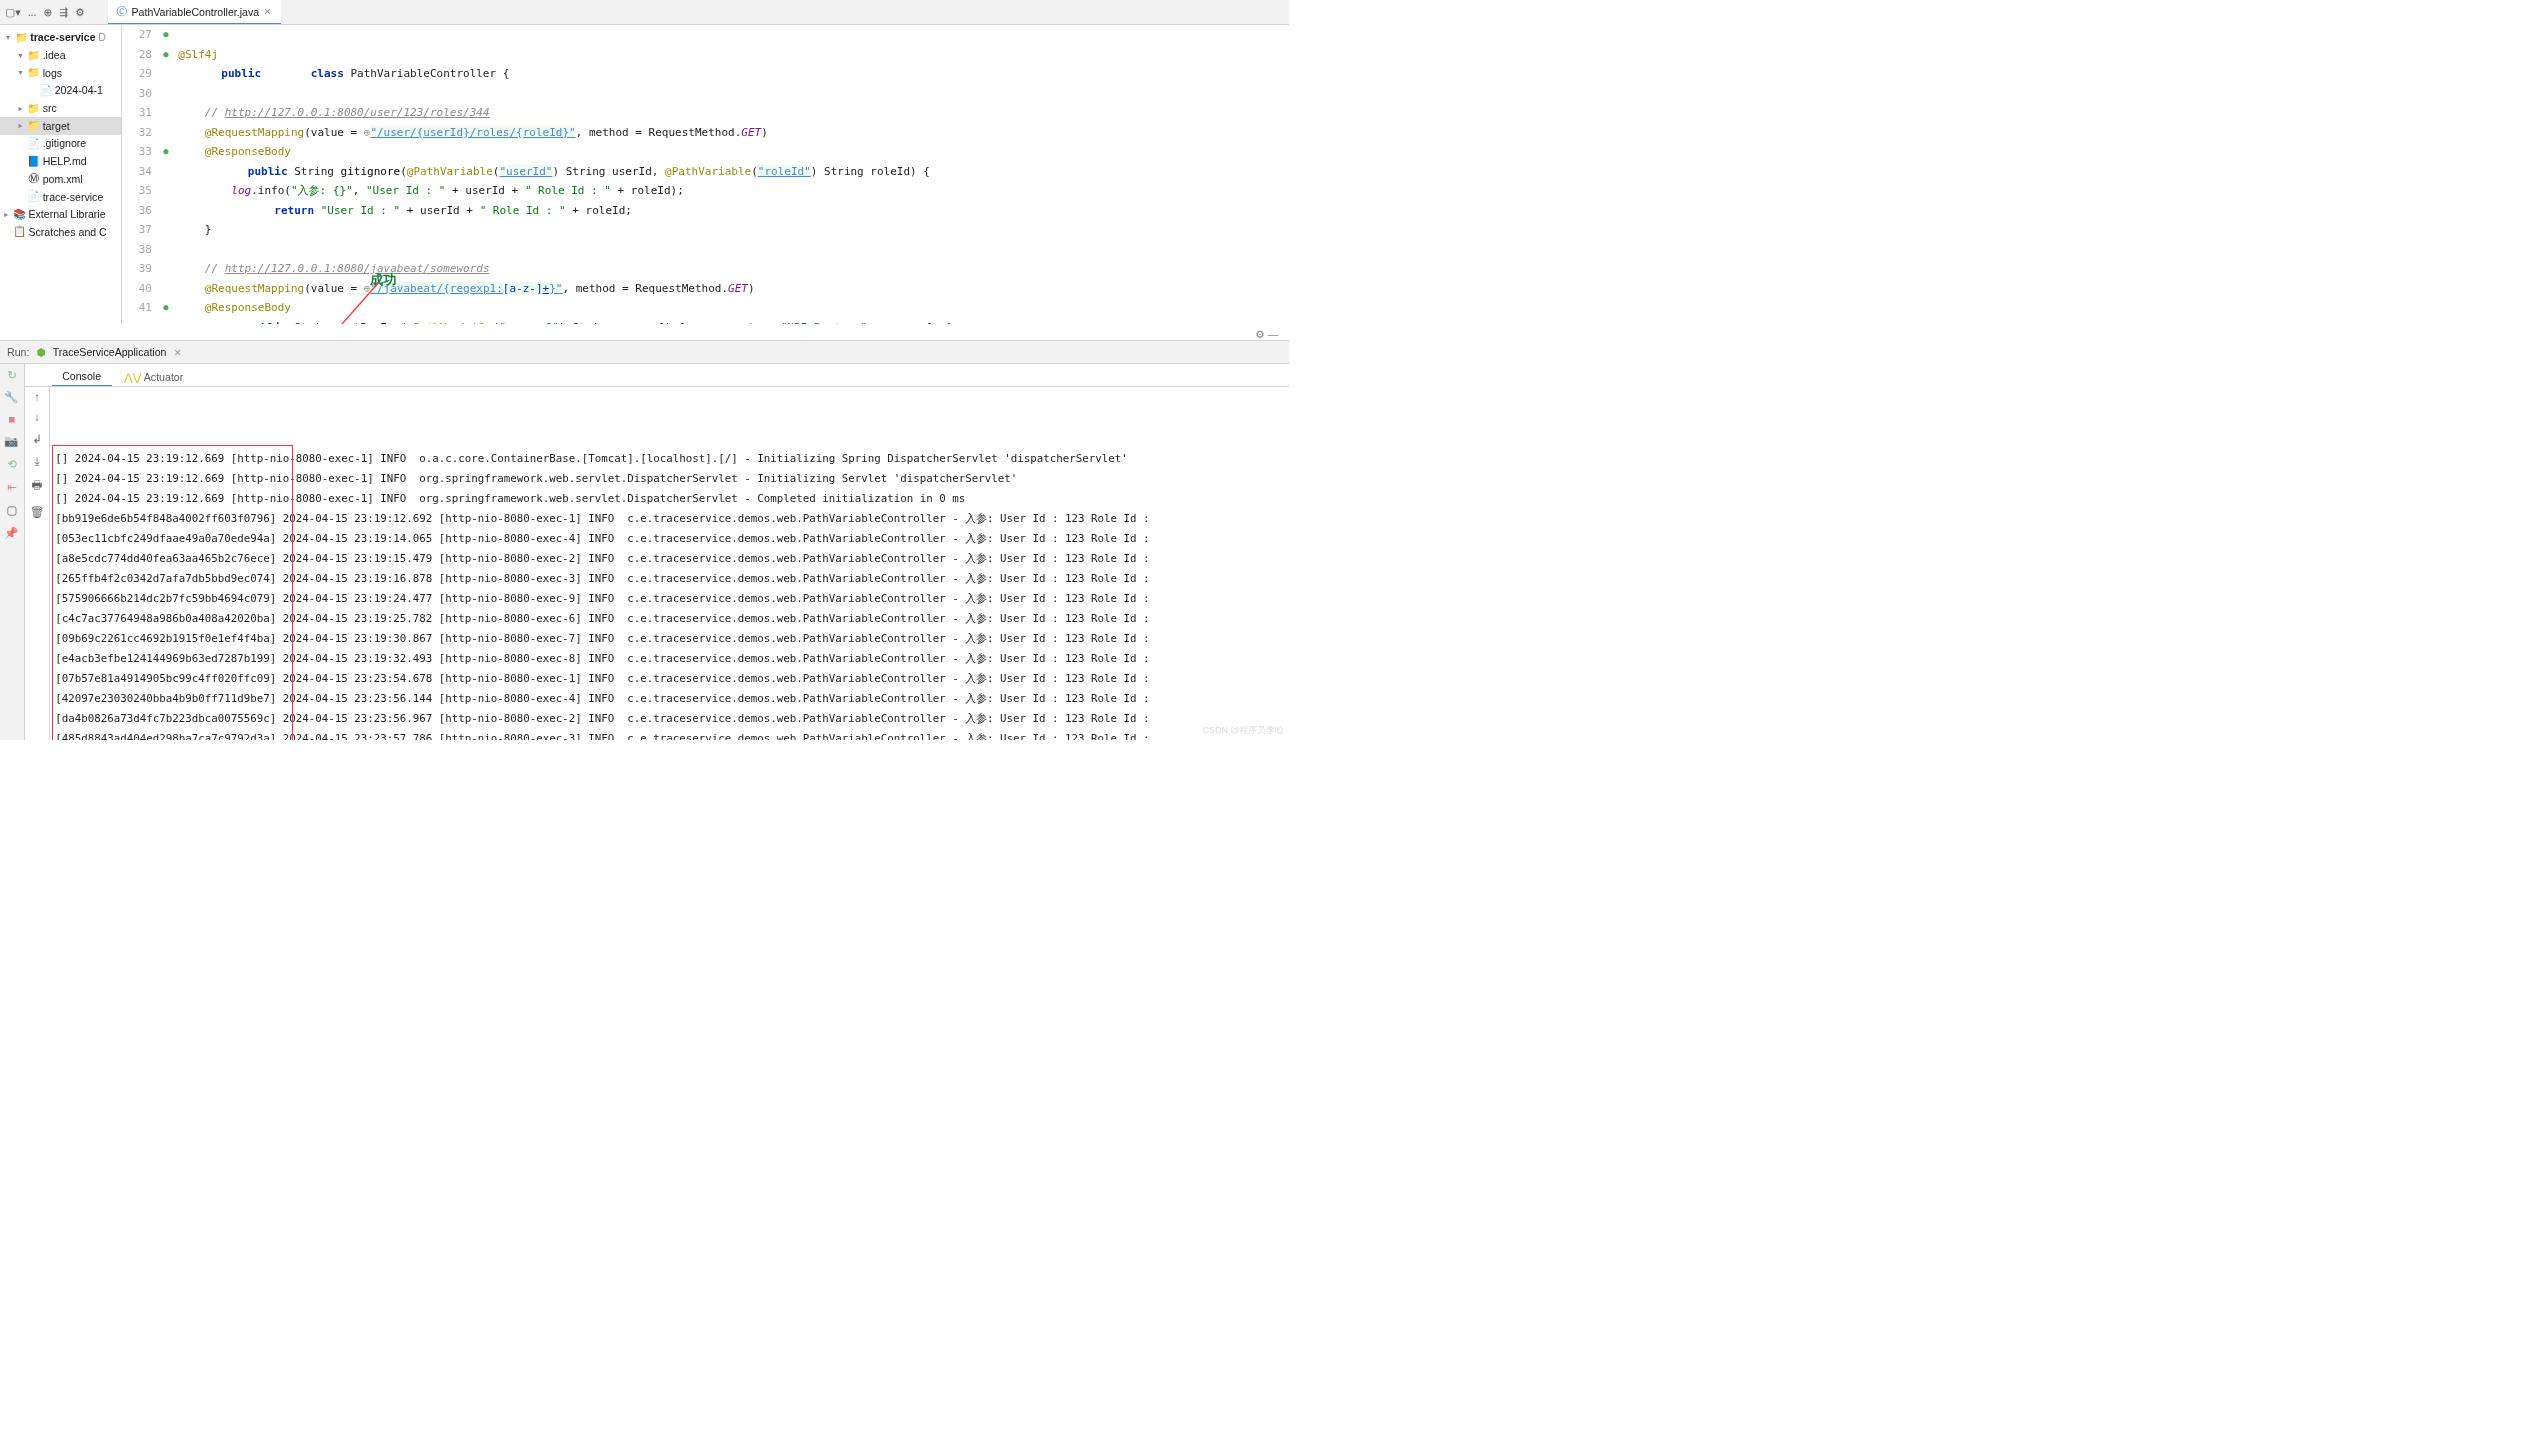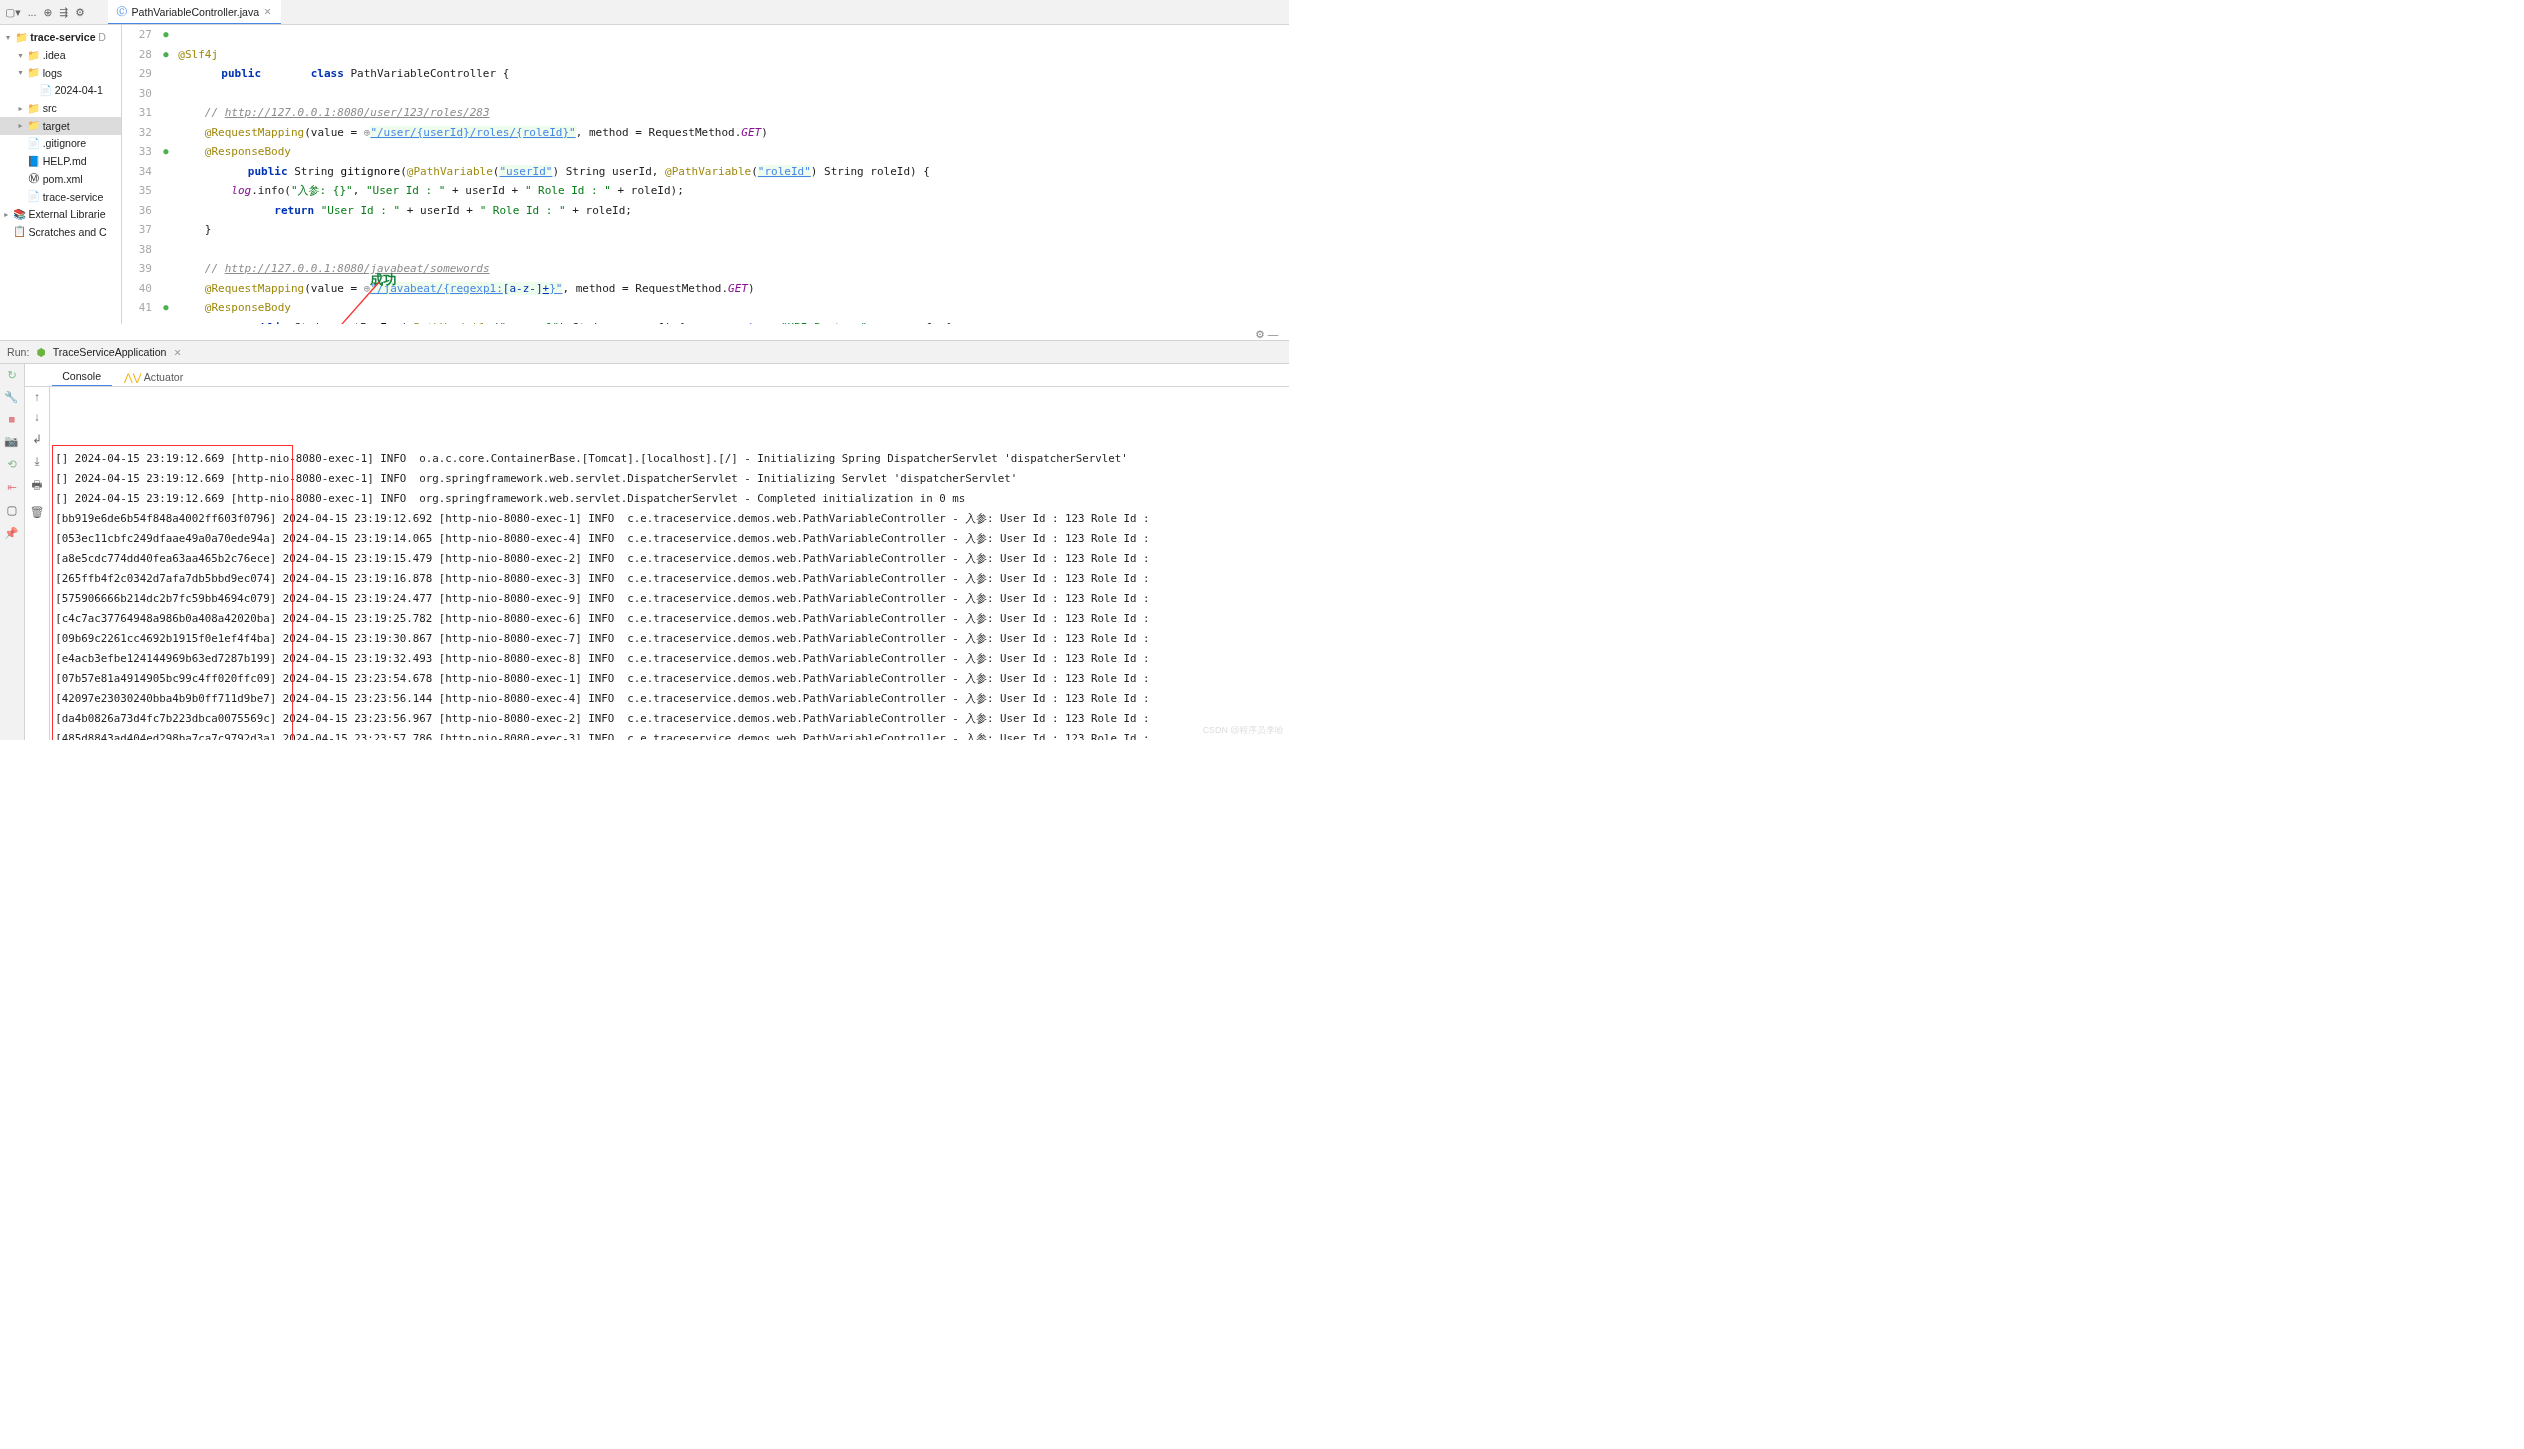--- a/index.html
+++ b/index.html
@@ -326,21 +326,21 @@
           <div class="mark" style="height: 19.5px;"></div>
           <div class="mark" style="height: 19.5px;"></div>
           <div class="mark" style="height: 19.5px;"></div>
           <div class="mark" style="height: 19.5px;"></div>
           <div class="mark" style="height: 19.5px;">●</div>
         </div>
       <div class="code">
 <span class="anno">@Slf4j</span>
 <span class="kw">public</span> <span class="kw">class</span> <span>PathVariableController</span> <span>{</span>
 
-    <span class="comment"><span>// </span><span class="url">http://127.0.0.1:8080/user/123/roles/283</span></span>
+    <span class="comment"><span>// </span><span class="url">http://127.0.0.1:8080/user/123/roles/344</span></span>
     <span class="anno">@RequestMapping</span><span>(value = </span><span style="color:#999">⊕</span><span class="str link">"/user/{userId}/roles/{roleId}"</span><span>, method = RequestMethod.</span><span class="field">GET</span><span>)</span>
     <span class="anno">@ResponseBody</span>
     <span class="kw">public</span><span> String </span><span class="method">gitignore</span><span>(</span><span class="anno">@PathVariable</span><span>(</span><span class="str link">"userId"</span><span>) String userId, </span><span class="anno">@PathVariable</span><span>(</span><span class="str link">"roleId"</span><span>) String roleId) {</span>
 <span>        </span><span class="field">log</span><span>.info(</span><span class="str-plain">"入参: {}"</span><span>, </span><span class="str-plain">"User Id : "</span><span> + userId + </span><span class="str-plain">" Role Id : "</span><span> + roleId);</span>
 <span>        </span><span class="kw">return</span><span> </span><span class="str-plain">"User Id : "</span><span> + userId + </span><span class="str-plain">" Role Id : "</span><span> + roleId;</span>
 <span>    }</span>
 
     <span class="comment"><span>// </span><span class="url">http://127.0.0.1:8080/javabeat/somewords</span></span>
     <span class="anno">@RequestMapping</span><span>(value = </span><span style="color:#999">⊕</span><span class="str link">"/javabeat/{regexp1:</span><span class="str" style="color:#0033b3">[a-z-]</span><span class="str" style="color:#0033b3;text-decoration:underline">+</span><span class="str link">}"</span><span>, method = RequestMethod.</span><span class="field">GET</span><span>)</span>
     <span class="anno">@ResponseBody</span>

